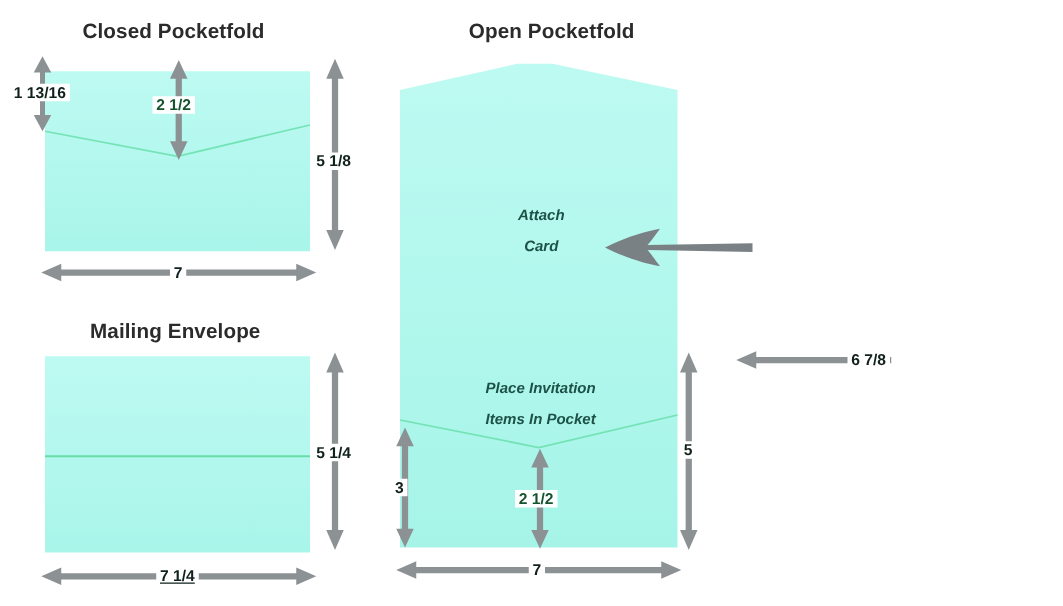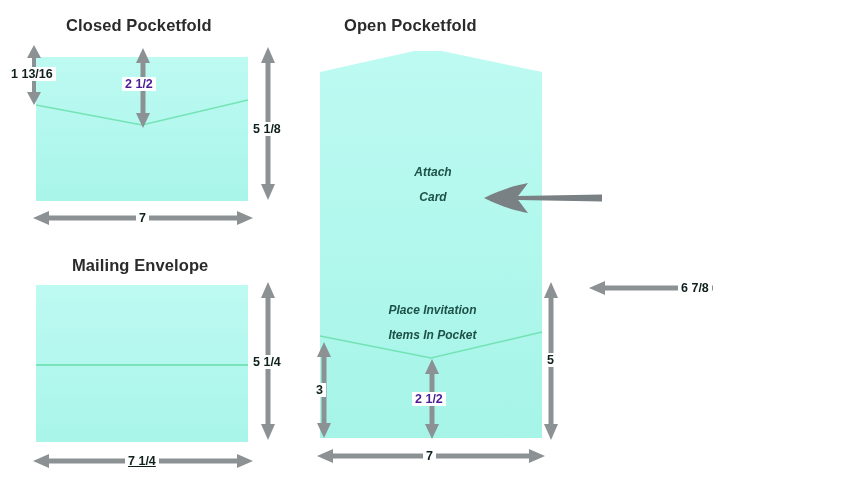--- a/index.html
+++ b/index.html
@@ -29,21 +29,21 @@
     position: absolute;
     font-size: 12.5px;
     font-weight: bold;
     color: #10201c;
     white-space: nowrap;
     background: #ffffff;
     padding: 0 3px;
     line-height: 14px;
   }
   .dim-label.dark {
-    color: #4c1d95;
+    color: #14532d;
   }
   .paper-text {
     position: absolute;
     font-style: italic;
     font-weight: bold;
     font-size: 12px;
     color: #1d5148;
     text-align: center;
     line-height: 25px;
     white-space: nowrap;
@@ -132,21 +132,21 @@
   </div>
   <div class="dim-label" style="left:250px; top:355px;">5 1/4</div>
 
   <div class="arrow" style="left:32px; top:452px;">
     <svg width="222" height="18" viewBox="0 0 222 18">
       <path d="M1 9 L17 2 L17 6.5 L205 6.5 L205 2 L221 9 L205 16 L205 11.5 L17 11.5 L17 16 Z" fill="#8c9194"></path>
     </svg>
   </div>
   <div class="dim-label" style="left:125px; top:454px;text-decoration:underline;">7 1/4</div>
 
-  <div class="title" style="left:344px; top:16px;">Open Pocketfold</div>
+  <div class="title" style="left:375px; top:16px;">Open Pocketfold</div>
 
   <div class="shape glow" style="left:314px; top:44px;">
     <svg width="234" height="400" viewBox="0 0 234 400">
       <defs>
         <linearGradient id="opGrad" x1="0" y1="0" x2="0" y2="1">
           <stop offset="0%" stop-color="#bdfaf2"></stop>
           <stop offset="55%" stop-color="#b0f7ec"></stop>
           <stop offset="100%" stop-color="#a6f4e8"></stop>
         </linearGradient>
       </defs>

